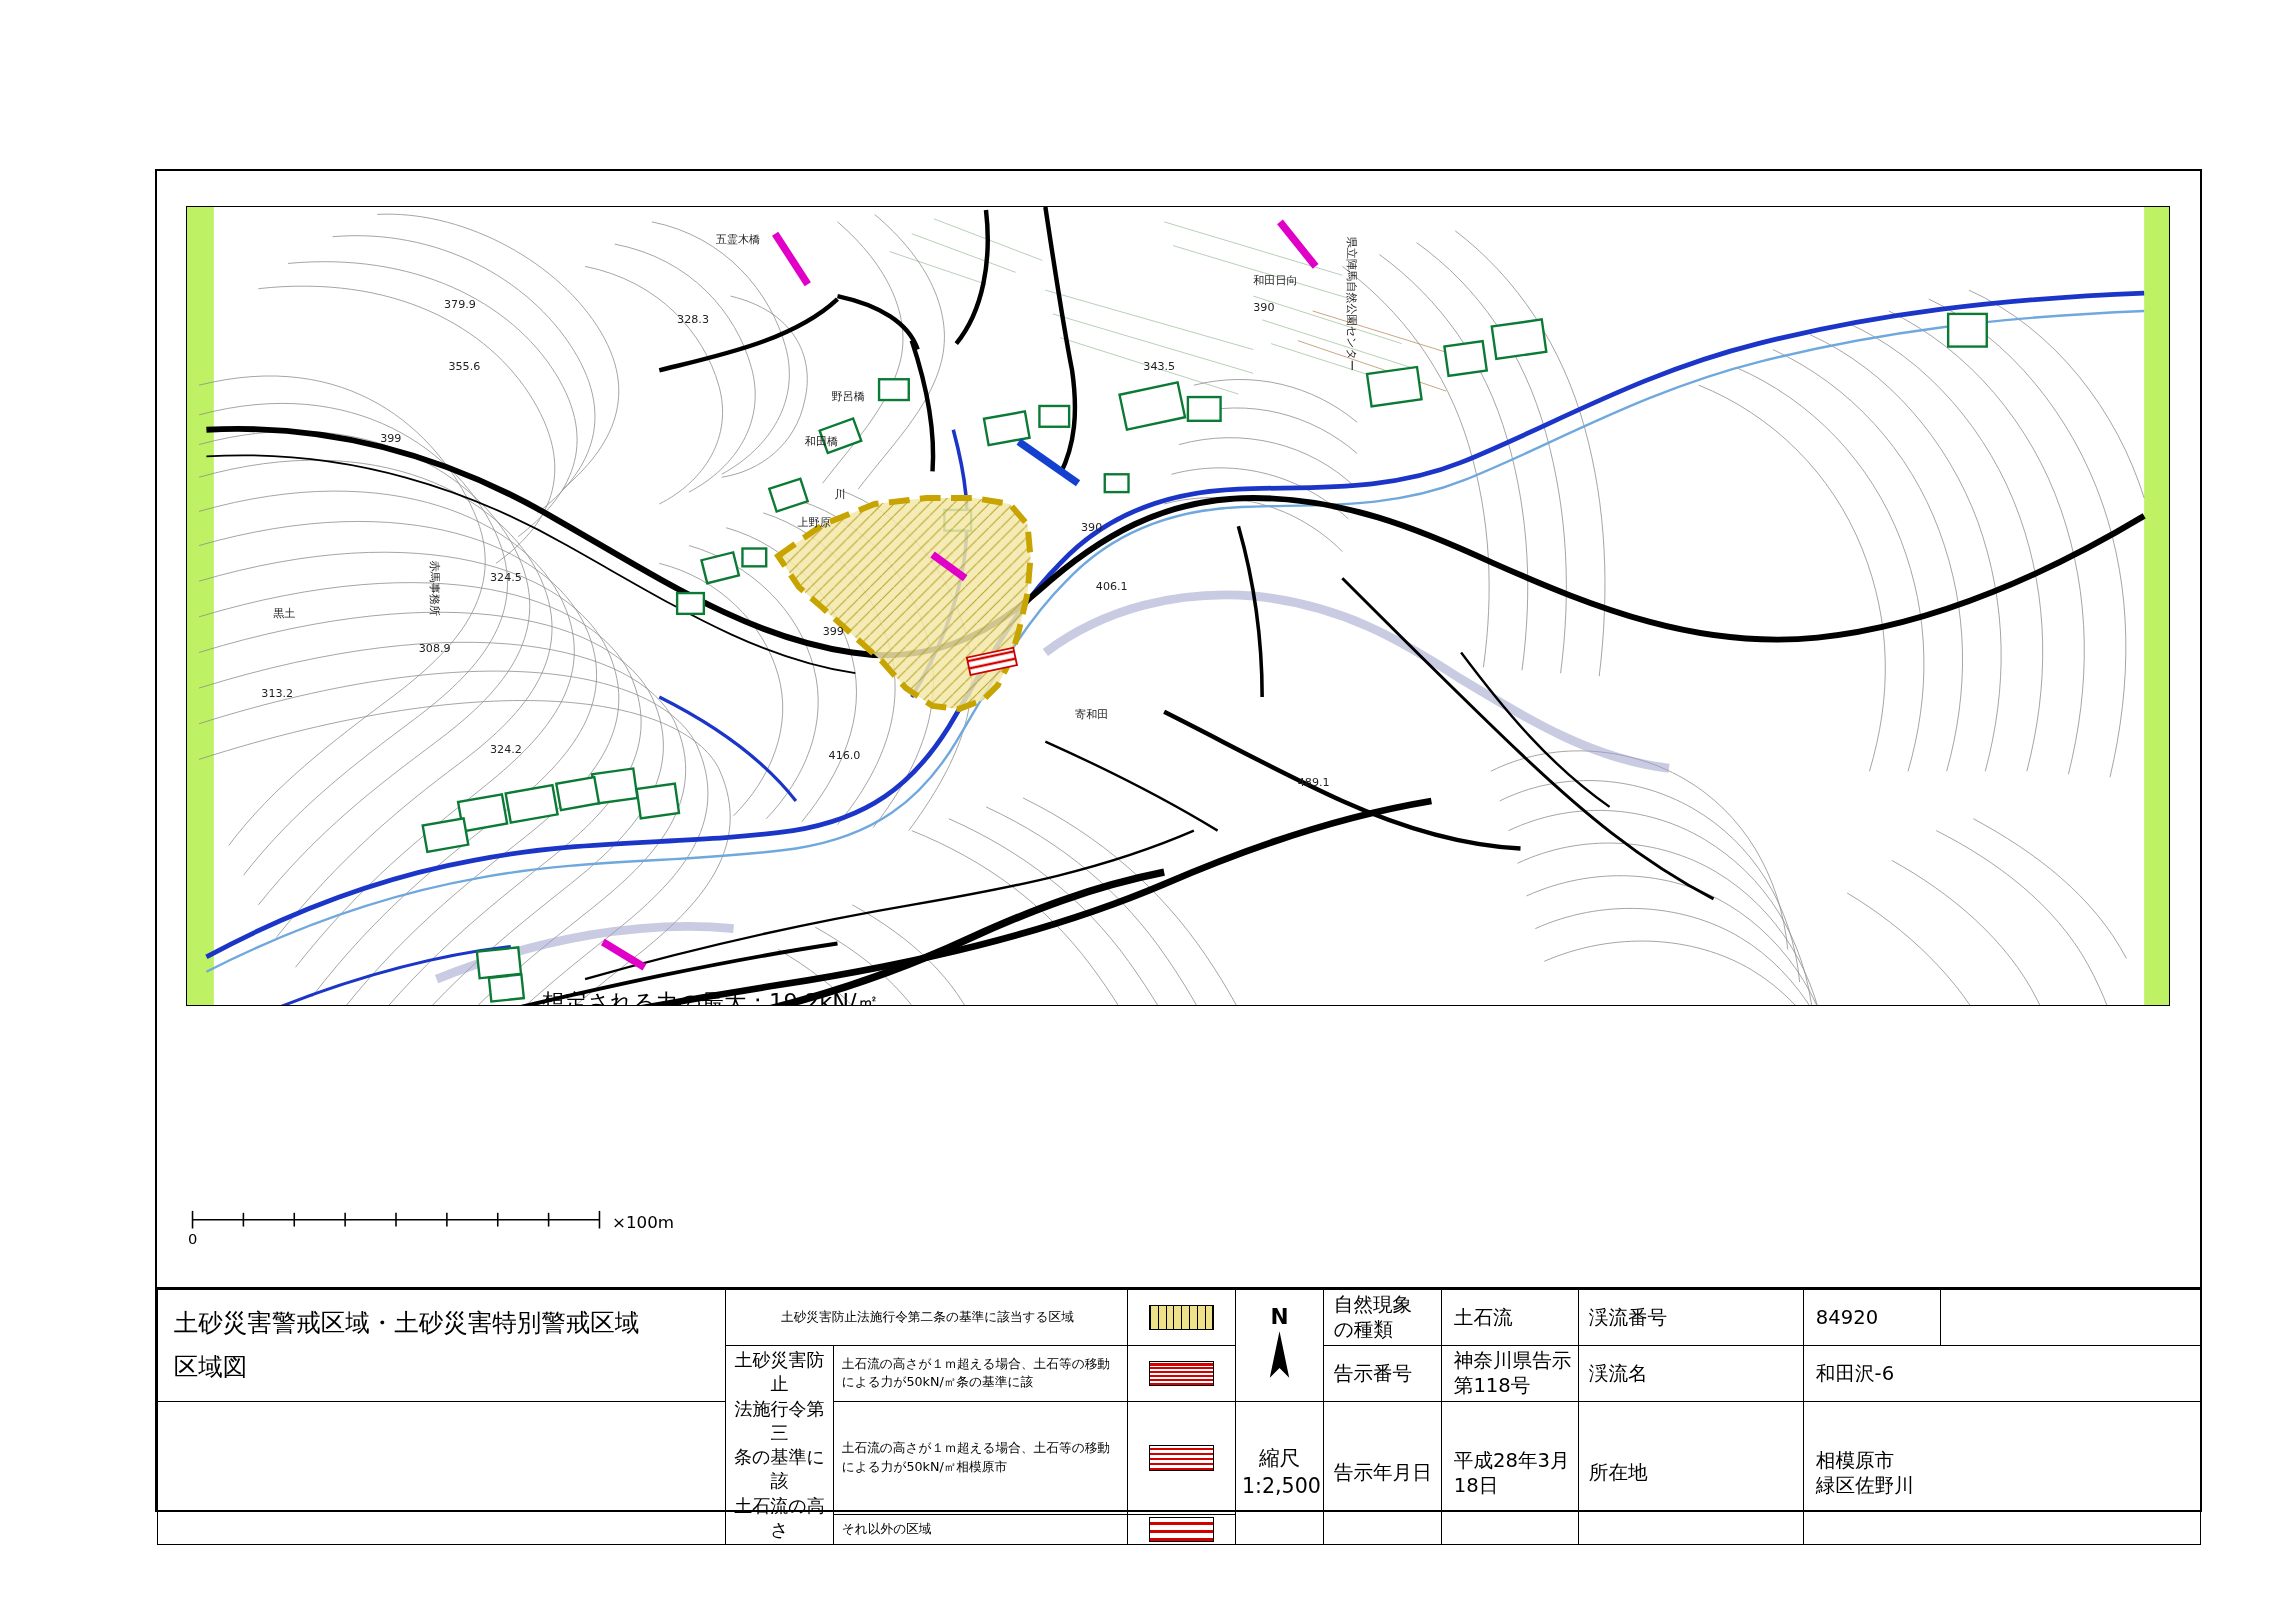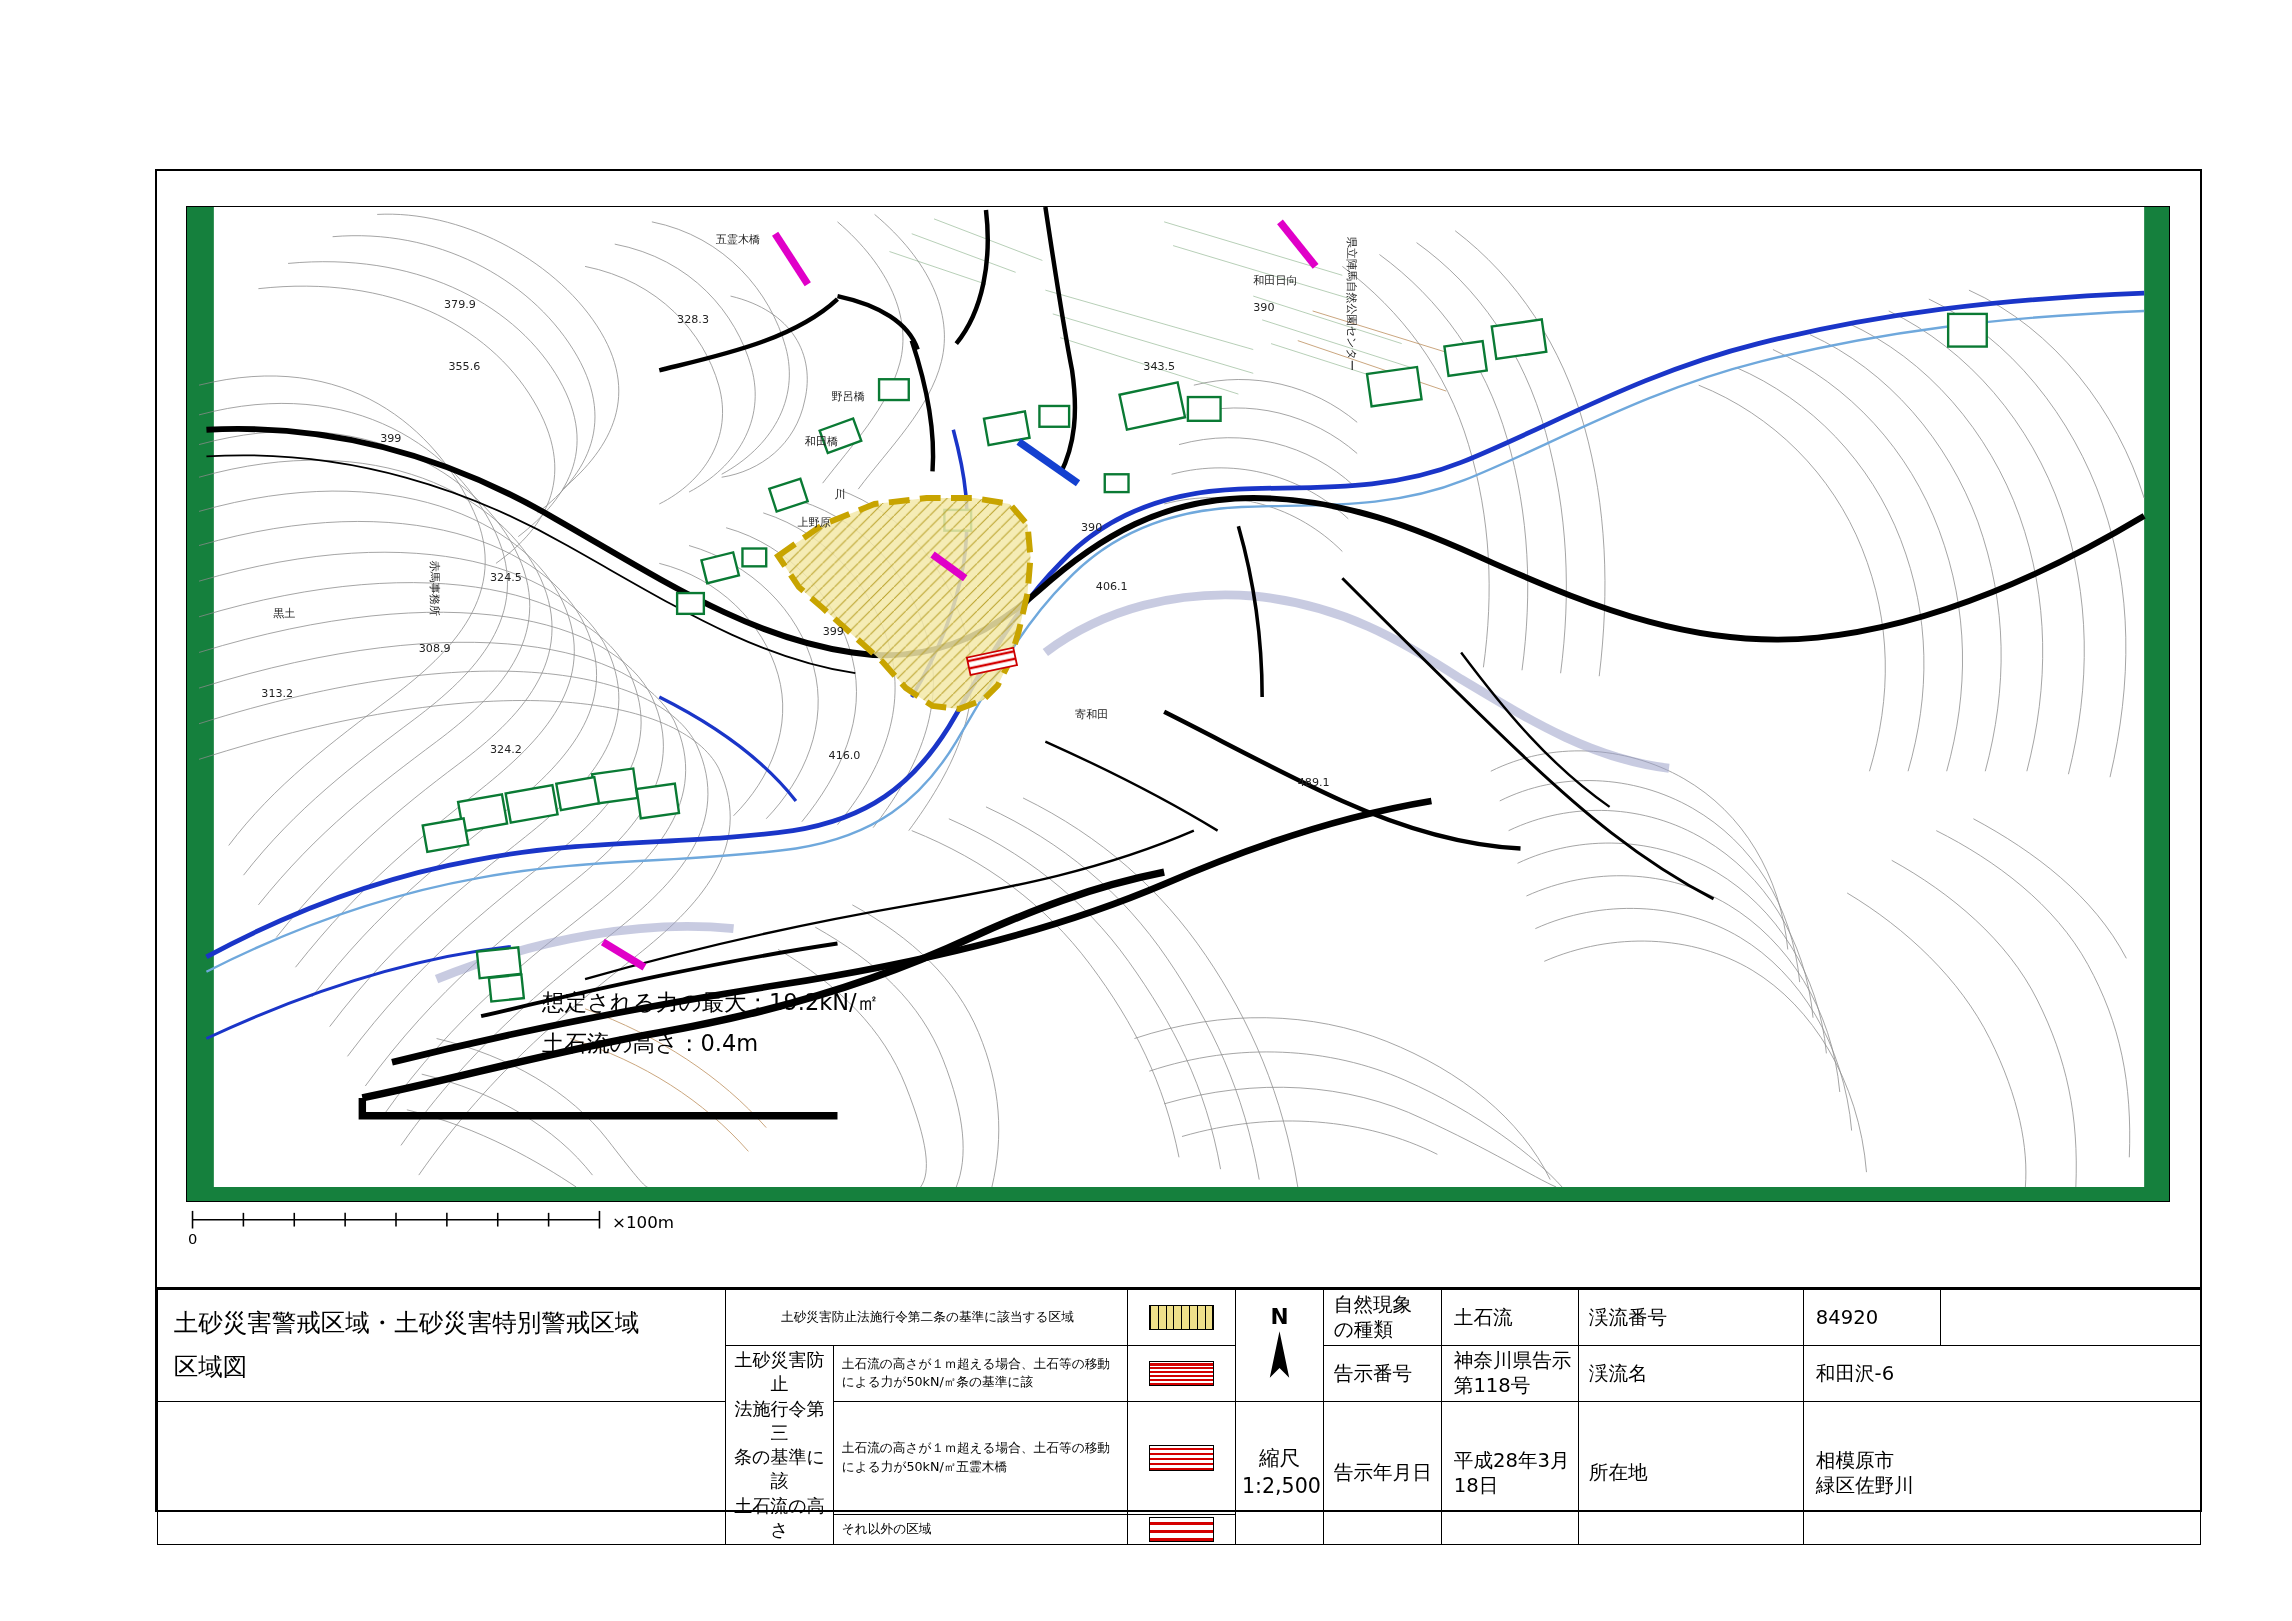--- a/index.html
+++ b/index.html
@@ -43,25 +43,25 @@
     border: 2.9px solid #000;
     box-sizing: border-box;
     background: #fff;
   }
   
   .map-area {
     position: absolute;
     left: 186px;
     top: 206px;
     width: 1984px;
-    height: 996px;
+    height: 800px;
     border: 1px solid #000;
     box-sizing: border-box;
     overflow: hidden;
-    background: #15803d;
+    background: #bef264;
   }
   .map-svg { display:block; }
 
   
   .scalebar {
     position: absolute;
     left: 188px;
     top: 1206px;
     width: 510px;
     height: 45px;
@@ -477,21 +477,21 @@
           </td>
           <td class="cell-desc">土石流の高さが１ｍ超える場合、土石等の移動による力が50kN/㎡条の基準に該</td>
           <td class="swatch-cell"><span class="sw sw-red-dense"></span></td>
           <td class="lbl-cell">告示番号</td>
           <td class="val-cell">神奈川県告示第118号</td>
           <td class="lbl-cell">渓流名</td>
           <td colspan="2" class="val-cell">和田沢-6</td>
         </tr>
         <tr>
           <td rowspan="2"></td>
-          <td class="cell-desc">土石流の高さが１ｍ超える場合、土石等の移動による力が50kN/㎡五霊木橋</td>
+          <td class="cell-desc">土石流の高さが１ｍ超える場合、土石等の移動による力が50kN/㎡相模原市</td>
           <td class="swatch-cell"><span class="sw sw-red-mid"></span></td>
           <td rowspan="2" class="scale-cell">
             <div>縮尺</div>
             <div>1:2,500</div>
           </td>
           <td rowspan="2" class="lbl-cell">告示年月日</td>
           <td rowspan="2" class="val-cell">平成28年3月18日</td>
           <td rowspan="2" class="lbl-cell">所在地</td>
           <td rowspan="2" colspan="2" class="val-cell">
             <div>相模原市</div>

